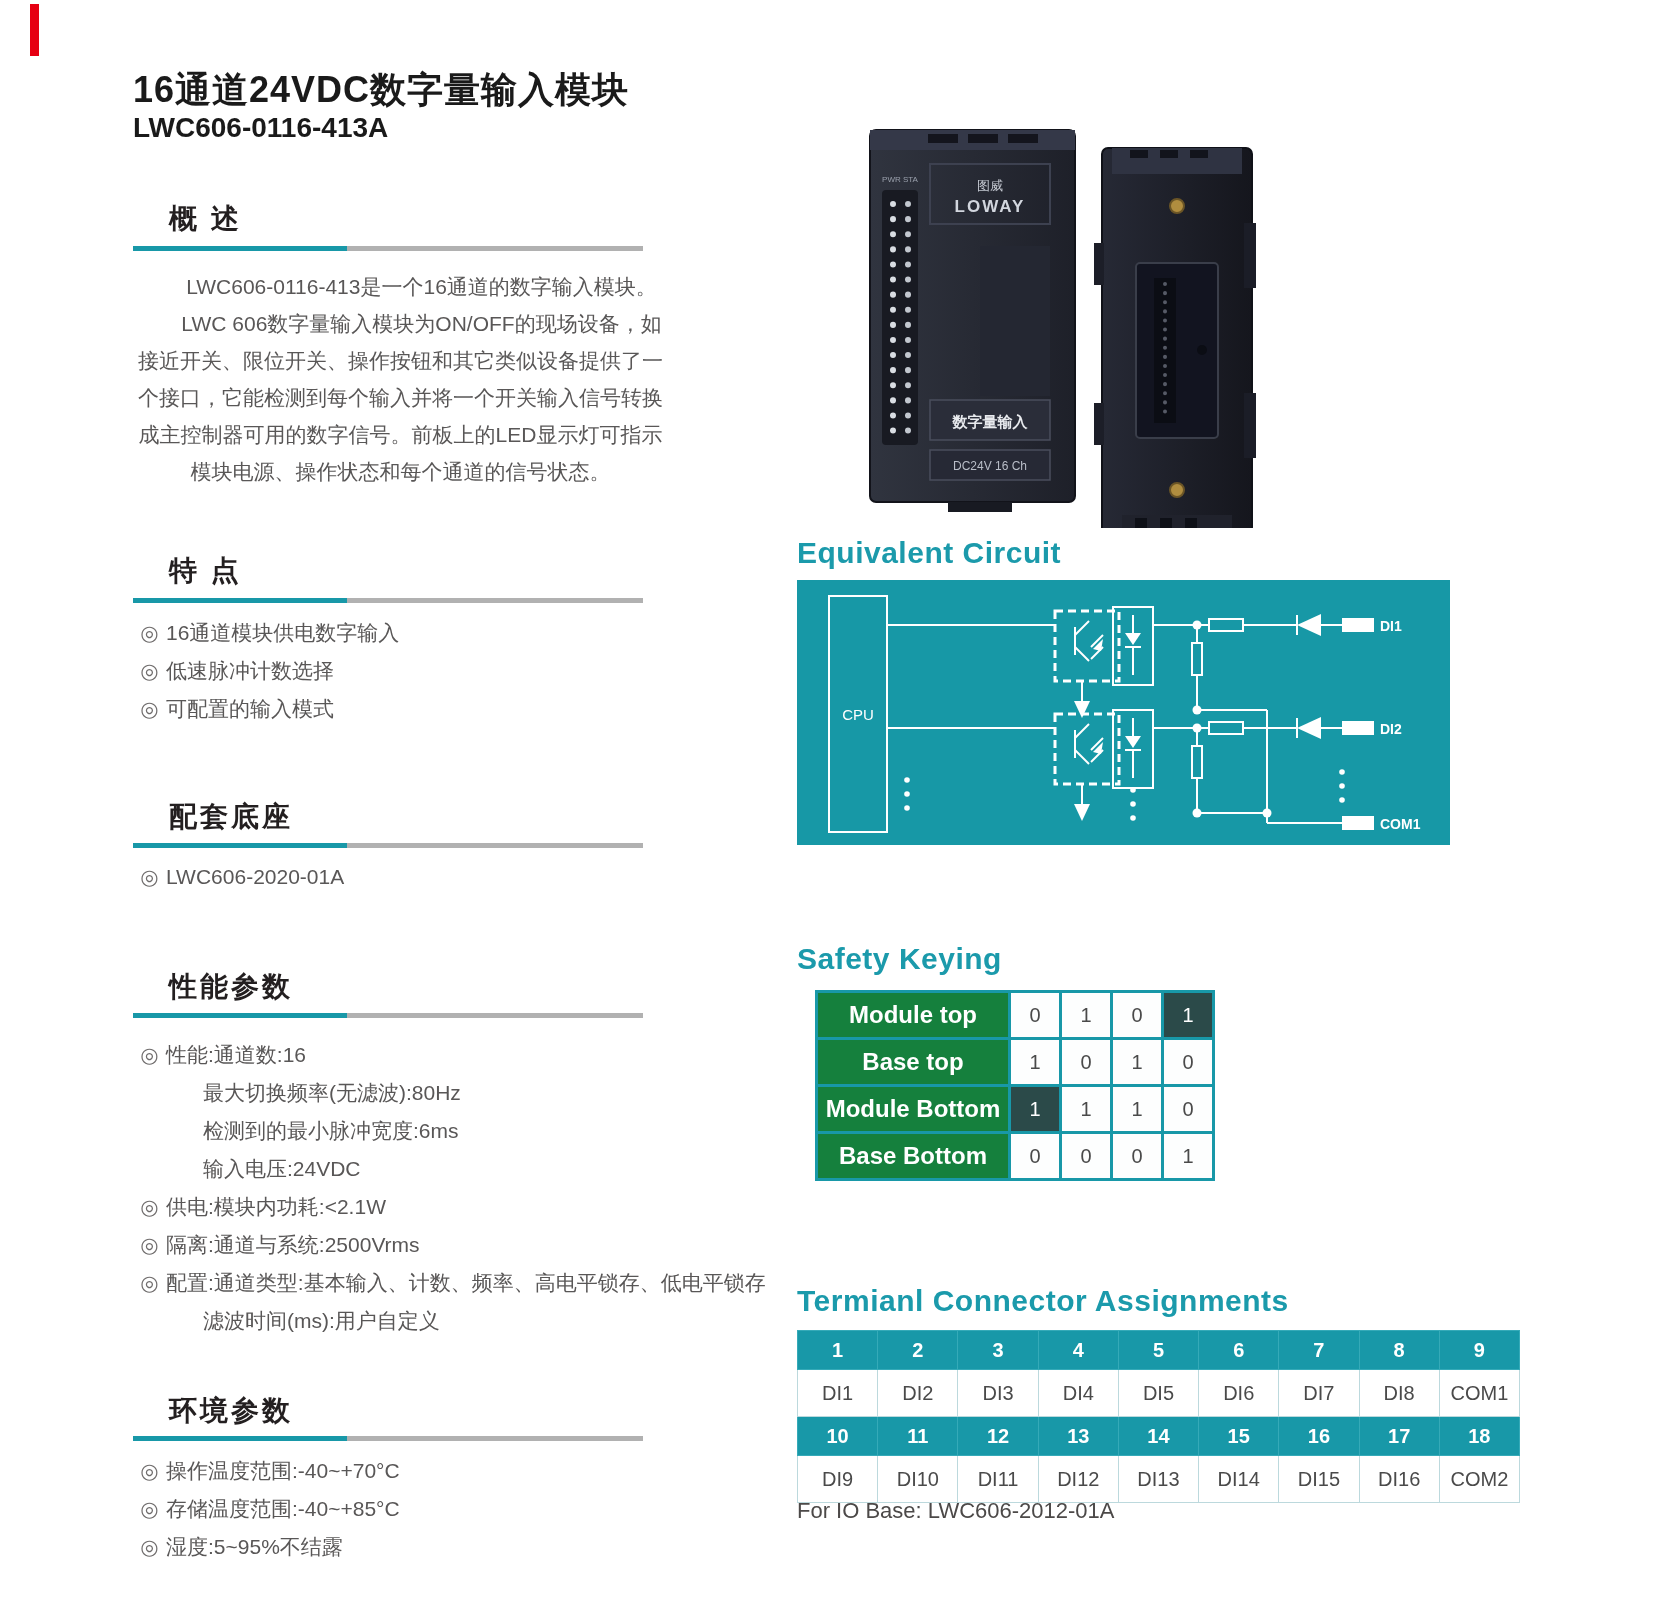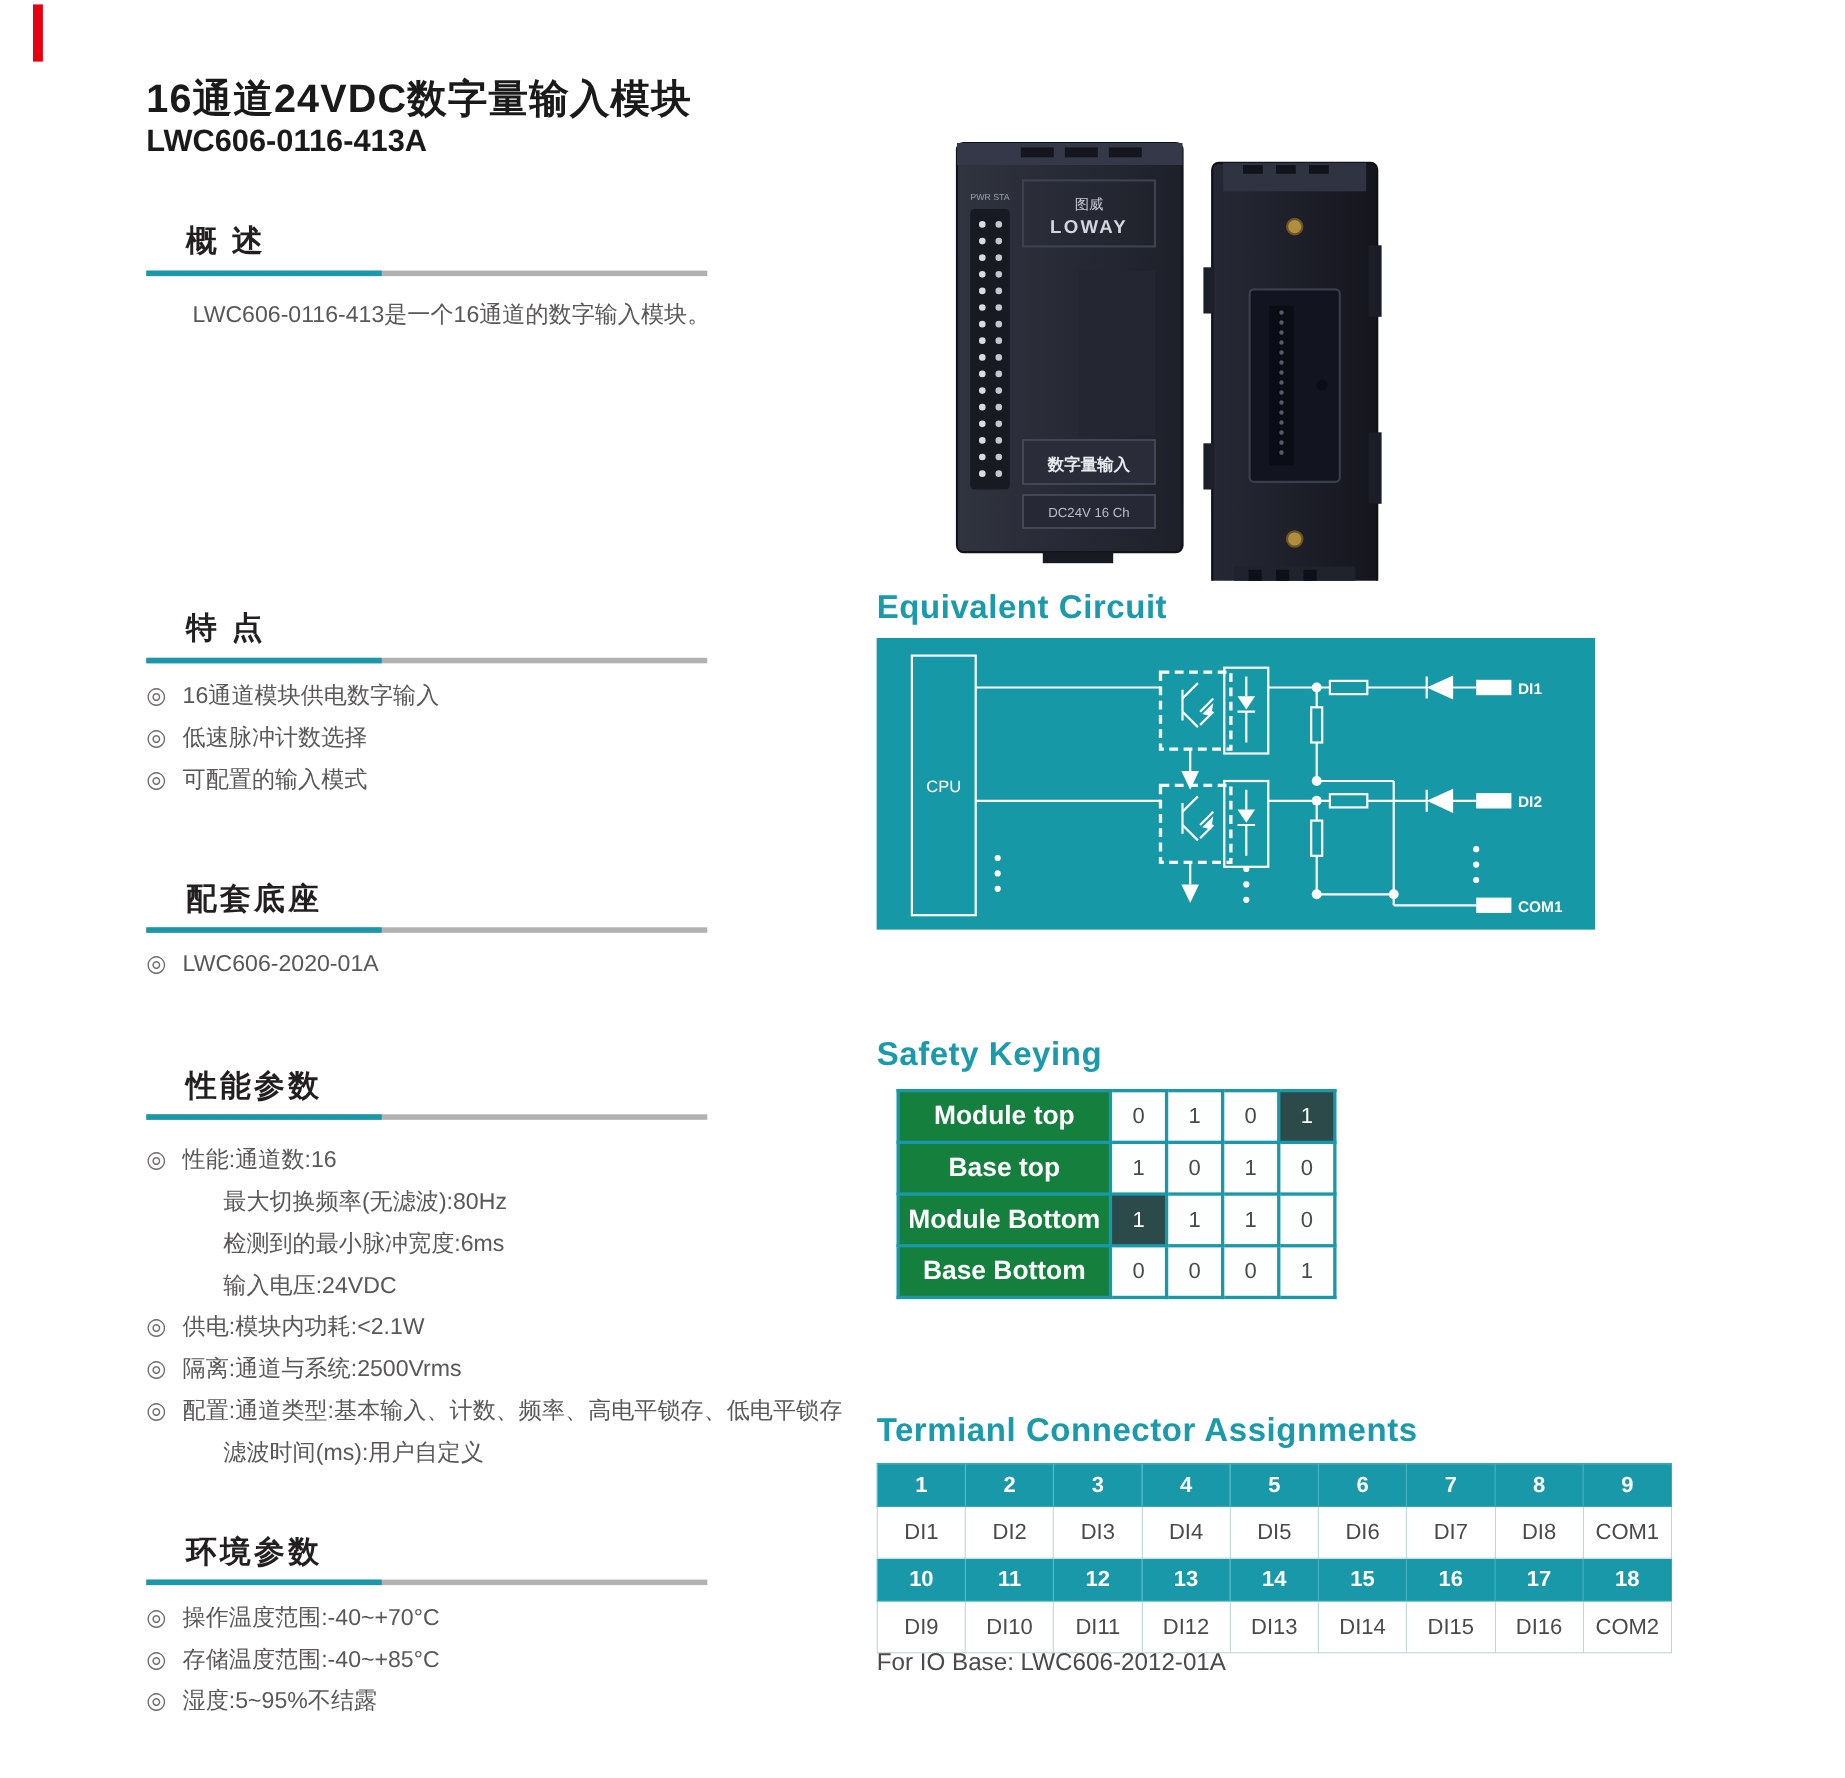--- a/index.html
+++ b/index.html
@@ -9,21 +9,21 @@
 
   .red-mark{left:30px;top:4px;width:9px;height:52px;background:#e60012;}
 
   .doc-title{left:133px;top:66px;font-size:36px;font-weight:bold;color:#1a1a1a;letter-spacing:1px;}
   .doc-model{left:133px;top:112px;font-size:28px;font-weight:bold;color:#1a1a1a;}
 
   .sec-heading{font-size:28px;font-weight:bold;color:#231f20;letter-spacing:3px;white-space:nowrap;margin-left:36px;}
   .underline{width:510px;height:5px;background:#b1b1b1;}
   .underline .teal{display:block;width:42%;height:100%;background:#1898a8;}
 
-  .body-text{font-size:21px;color:#595757;}
+  .body-text{font-size:21px;color:#595757;text-align:center;}
   .para{width:535px;line-height:37px;text-indent:2em;margin:0 0 0 0;}
 
   .line{white-space:nowrap;line-height:38px;display:flex;}
   .line .bullet{width:33px;flex:0 0 33px;color:#6f6c6c;}
   .line.cont{padding-left:70px;}
 
   .teal-heading{font-size:30px;font-weight:bold;color:#1b9aab;white-space:nowrap;letter-spacing:0.5px;}
 
   
   .sk-table{border-collapse:collapse;}
@@ -51,20 +51,21 @@
 
   <div class="abs doc-title">16通道24VDC数字量输入模块</div>
   <div class="abs doc-model">LWC606-0116-413A</div>
 
   <div class="abs sec-heading" style="left:133px;top:200px;">概 述</div>
   <div class="abs underline" style="left:133px;top:246px;">
       <span class="teal"></span>
     </div>
   <div class="abs body-text" style="left:133px;top:268px;">
     <p class="para">LWC606-0116-413是一个16通道的数字输入模块。</p>
+    <p class="para">LWC 606数字量输入模块为ON/OFF的现场设备，如接近开关、限位开关、操作按钮和其它类似设备提供了一个接口，它能检测到每个输入并将一个开关输入信号转换成主控制器可用的数字信号。前板上的LED显示灯可指示模块电源、操作状态和每个通道的信号状态。</p>
   </div>
 
   <div class="abs sec-heading" style="left:133px;top:552px;">特 点</div>
   <div class="abs underline" style="left:133px;top:598px;">
       <span class="teal"></span>
     </div>
   <div class="abs body-text" style="left:133px;top:614px;">
     <div class="line">
         <span class="bullet">◎</span>
         <span>16通道模块供电数字输入</span>

